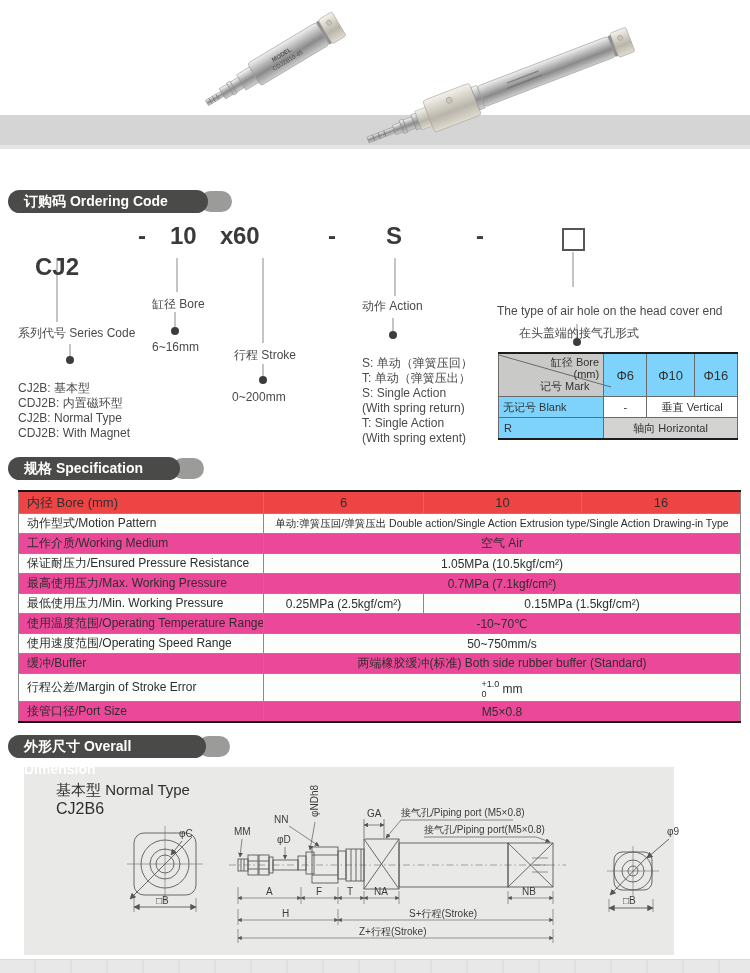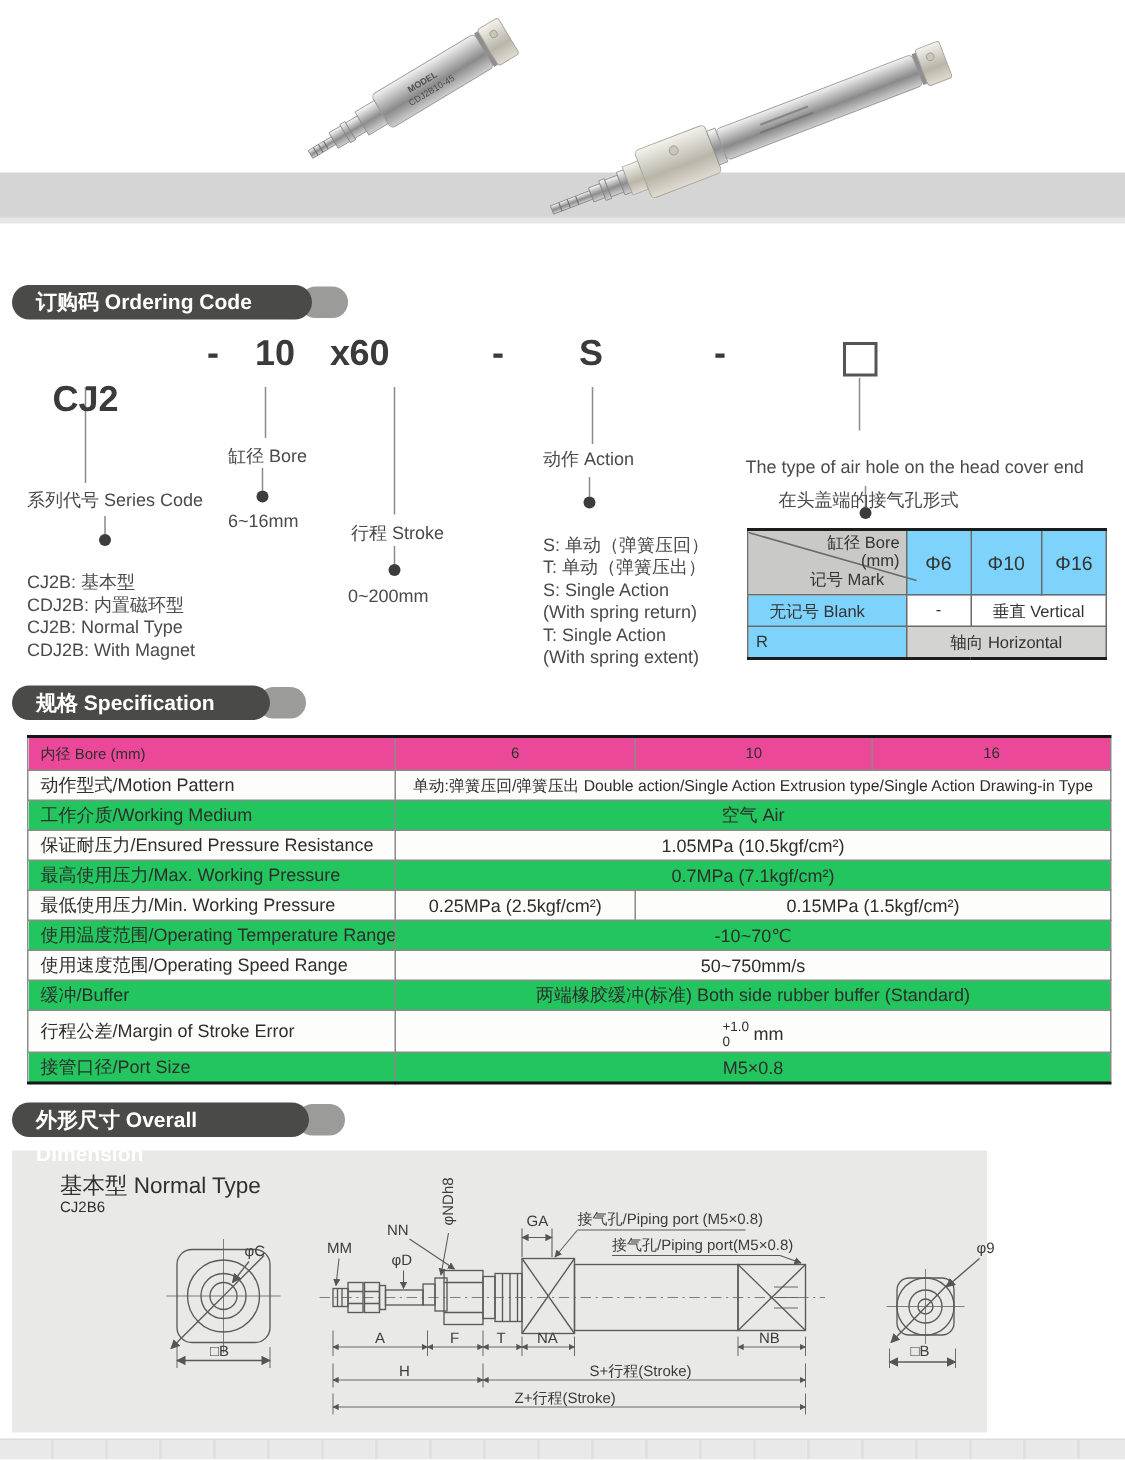--- a/index.html
+++ b/index.html
@@ -29,32 +29,32 @@
   .corner .c-top{position:absolute;top:2px;right:4px;text-align:right;line-height:12px;}
   .corner .c-bot{position:absolute;bottom:2px;left:5px;margin-left:36px;}
   .corner svg{position:absolute;left:0;top:0;}
   .airtbl td.rgray{background:#d3d3d1;}
 
   
   .spec{position:absolute;left:18px;top:490px;width:722px;border-collapse:collapse;table-layout:fixed;
         font-size:12px;color:#2e2e2e;border-top:2px solid #151515;border-bottom:2px solid #151515;}
   .spec td{border:1px solid #8a8a8a;height:19px;padding:0 4px;text-align:center;overflow:hidden;white-space:nowrap;}
   .spec td.lbl{text-align:left;padding-left:8px;}
-  .spec tr.hdr td{background:#ec4899;font-size:10px;height:21px;}
-  .spec tr.alt td{background:#22c55e;}
+  .spec tr.hdr td{background:#ef4444;font-size:13px;height:21px;}
+  .spec tr.alt td{background:#ec4899;}
   .spec tr.white td{background:#fdfdfc;}
   .spec td.small{font-size:10.5px;}
   .spec tr.tall td{height:27px;}
   .tolwrap{display:inline-flex;align-items:center;gap:3px;}
   .tol{display:inline-flex;flex-direction:column;font-size:9px;line-height:10px;align-items:flex-start;}
 
   
-  .drawbox{position:absolute;left:8px;top:767px;width:650px;height:188px;background:#e9e9e7;}
+  .drawbox{position:absolute;left:24px;top:767px;width:650px;height:188px;background:#e9e9e7;}
   .draw-title1{position:absolute;left:32px;top:14px;font-size:15px;color:#2f2f2f;}
-  .draw-title2{position:absolute;left:32px;top:33px;font-size:10px;color:#2f2f2f;}
+  .draw-title2{position:absolute;left:32px;top:33px;font-size:16px;color:#2f2f2f;}
 
   .bottom-strip{position:absolute;left:0;top:959px;width:750px;height:14px;opacity:.55;
      background:repeating-linear-gradient(90deg,#d7d7d7 0 34px,#c6c6c6 34px 36px);
      border-top:1px solid #bdbdbd;}
   .lines-svg{position:absolute;left:0;top:0;pointer-events:none;}
 </style>
 </head>
 <body>
 
 <div class="page">
@@ -194,21 +194,21 @@
           <span>缸径 Bore</span><br>
           <span>(mm)</span>
         </div>
         <div class="c-bot">记号 Mark</div>
       </td>
       <td class="hd" style="width:41px;font-size:13px;">Φ6</td>
       <td class="hd" style="width:45px;font-size:13px;">Φ10</td>
       <td class="hd" style="width:40px;font-size:13px;">Φ16</td>
     </tr>
     <tr>
-      <td class="hd" style="text-align:left;padding-left:14px;">无记号 Blank</td>
+      <td class="hd" style="text-align:left;padding-left:4px;">无记号 Blank</td>
       <td>-</td>
       <td colspan="2">垂直 Vertical</td>
     </tr>
     <tr>
       <td class="hd" style="text-align:left;padding-left:5px;">R</td>
       <td colspan="3" class="rgray">轴向 Horizontal</td>
     </tr>
   </tbody>
     </table>
 

